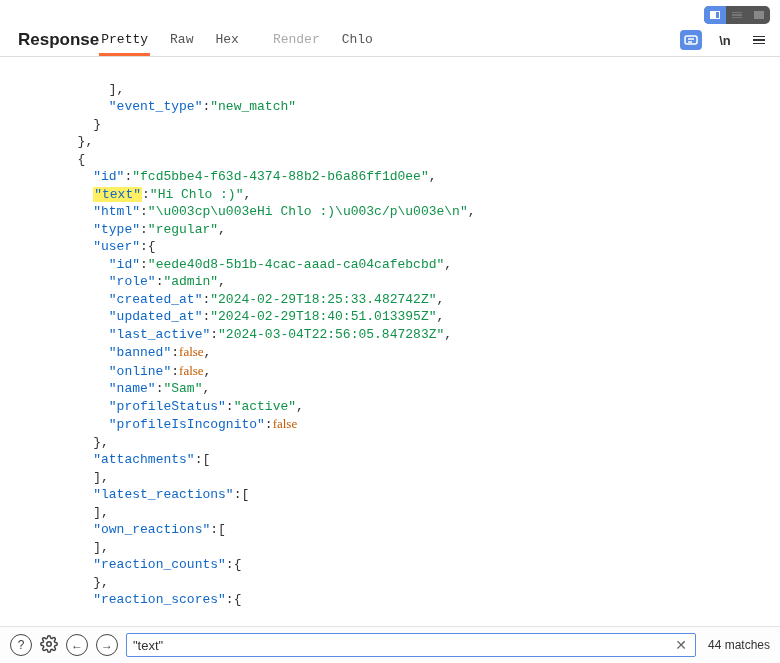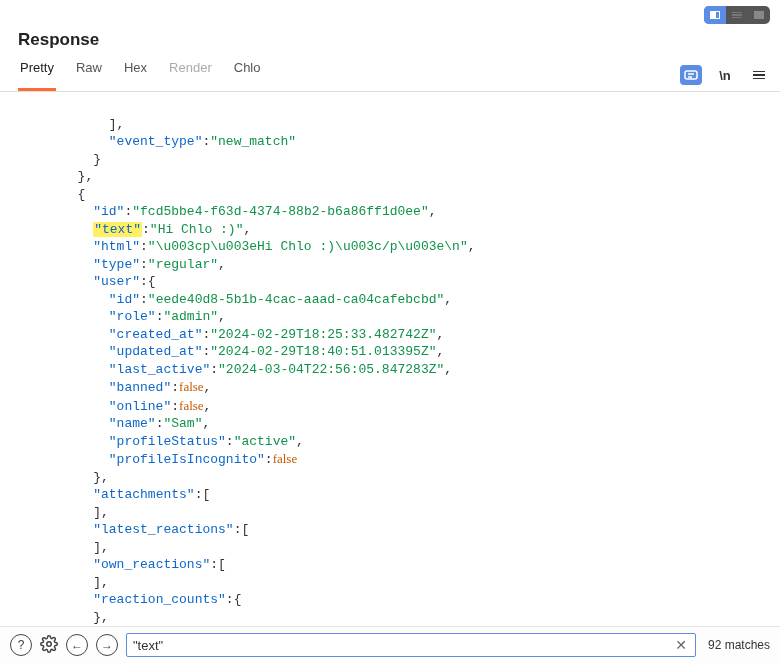--- a/index.html
+++ b/index.html
@@ -42,32 +42,33 @@
     .vt-item .lines { display:flex; flex-direction:column; gap:1px; }
     .vt-item .lines span { width:10px; height:1.5px; background:#777; display:block; }
     .header {
       display: flex;
       align-items: flex-end;
       justify-content: space-between;
       padding: 0 10px 0 18px;
       border-bottom: 1px solid #ddd;
       background: #fff;
     }
-    .title-area { display:flex; flex-direction:column; }
+    .title-area { display:flex; }
     .title { font-weight: 700; font-size: 17px; color:#222; padding: 4px 0 4px; }
     .tabs { display: flex; gap: 18px; margin-top: 2px; }
     .tab {
-      padding: 4px 2px 13px;
+      padding: 4px 2px 6px;
       font-size: 13px;
       color: #555;
       cursor: pointer;
       border-bottom: 3px solid transparent;
+      font-family: Liberation Mono, monospace;
     }
     .tab.active { border-bottom-color: #ff6b35; color:#222; }
-    .tab.disabled { color: #aaa; }
+    .tab.disabled { color: #aaa; margin-left: 12px; }
     .right-icons { display:flex; align-items:center; gap:12px; padding-bottom:6px; }
     .icon-btn {
       width:22px; height:20px; display:flex; align-items:center; justify-content:center;
       border-radius:4px; cursor:pointer; font-size:13px; color:#333;
     }
     .icon-btn.blue { background:#5c8de6; color:#fff; }
     .hamburger { display:flex; flex-direction:column; gap:2px; }
     .hamburger span { width:12px; height:1.5px; background:#333; display:block; }
 
     .code-area {
@@ -218,14 +219,14 @@
         <circle cx="12" cy="12" r="3"></circle>
         <path d="M19.4 15a1.7 1.7 0 0 0 .3 1.8l.1.1a2 2 0 1 1-2.8 2.8l-.1-.1a1.7 1.7 0 0 0-1.8-.3 1.7 1.7 0 0 0-1 1.5V21a2 2 0 1 1-4 0v-.1a1.7 1.7 0 0 0-1-1.5 1.7 1.7 0 0 0-1.8.3l-.1.1a2 2 0 1 1-2.8-2.8l.1-.1a1.7 1.7 0 0 0 .3-1.8 1.7 1.7 0 0 0-1.5-1H3a2 2 0 1 1 0-4h.1a1.7 1.7 0 0 0 1.5-1 1.7 1.7 0 0 0-.3-1.8l-.1-.1a2 2 0 1 1 2.8-2.8l.1.1a1.7 1.7 0 0 0 1.8.3H9a1.7 1.7 0 0 0 1-1.5V3a2 2 0 1 1 4 0v.1a1.7 1.7 0 0 0 1 1.5 1.7 1.7 0 0 0 1.8-.3l.1-.1a2 2 0 1 1 2.8 2.8l-.1.1a1.7 1.7 0 0 0-.3 1.8V9a1.7 1.7 0 0 0 1.5 1H21a2 2 0 1 1 0 4h-.1a1.7 1.7 0 0 0-1.5 1z"></path>
       </svg>
   </div>
   <div class="circ">←</div>
   <div class="circ">→</div>
   <div class="search">
     <input type="text" value="&quot;text&quot;" style="">
     <span class="clear-x">✕</span>
   </div>
-  <div class="matches">92 matches</div>
+  <div class="matches">44 matches</div>
 </div>
 
 </body></html>

